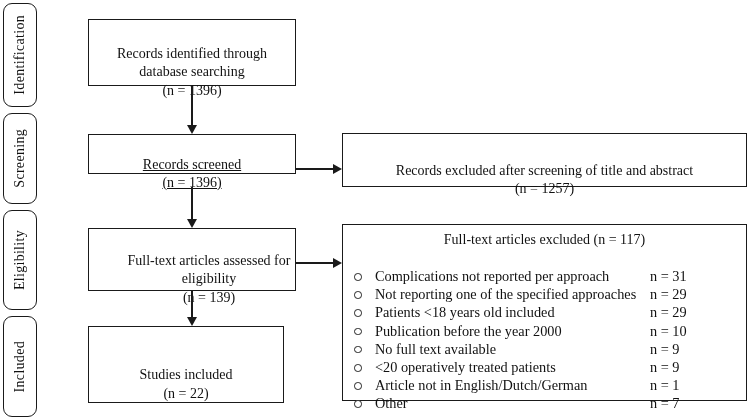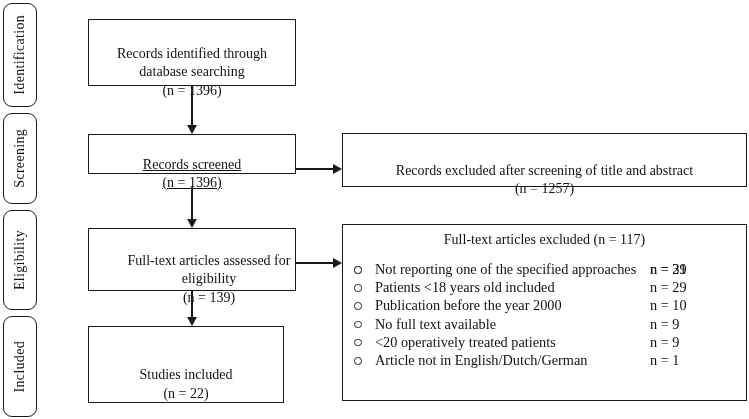--- a/index.html
+++ b/index.html
@@ -64,21 +64,21 @@
     left: 342px; top: 224px; width: 405px; height: 177px;
     box-sizing: border-box;
     border: 1.4px solid #1a1a1a;
     background: #ffffff;
     padding: 5px 8px 4px 8px;
   }
   .excl-title {
     text-align: center;
     font-size: 14px;
     line-height: 19px;
-    margin-bottom: 11px;
+    margin-bottom: 18px;
   }
   .reason-row {
     position: relative;
     padding-left: 24px;
     font-size: 14.3px;
     line-height: 18.2px;
   }
   .reason-bullet {
     position: absolute;
     left: 3px;
@@ -151,20 +151,21 @@
   <div class="fbox" id="box-excluded-screening">
     <div class="txt">Records excluded after screening of title and abstract
 (n = 1257)</div>
   </div>
 
   <div id="box-excluded-fulltext">
     <div class="excl-title">Full-text articles excluded (n = 117)</div>
 
     <div class="reason-row">
       <span class="reason-bullet"></span>
+      <span>Complications not reported per approach</span>
       <span class="reason-count">n = 31</span>
     </div>
     <div class="reason-row">
       <span class="reason-bullet"></span>
       <span>Not reporting one of the specified approaches</span>
       <span class="reason-count">n = 29</span>
     </div>
     <div class="reason-row">
       <span class="reason-bullet"></span>
       <span>Patients &lt;18 years old included</span>
@@ -183,20 +184,25 @@
     <div class="reason-row">
       <span class="reason-bullet"></span>
       <span>&lt;20 operatively treated patients</span>
       <span class="reason-count">n = 9</span>
     </div>
     <div class="reason-row">
       <span class="reason-bullet"></span>
       <span>Article not in English/Dutch/German</span>
       <span class="reason-count">n = 1</span>
     </div>
+    <div class="reason-row">
+      <span class="reason-bullet"></span>
+      <span>Other</span>
+      <span class="reason-count">n = 7</span>
+    </div>
   </div>
 
   <div class="vline" style="left:191.2px; top:86px; height:40px;"></div>
   <div class="head-down" style="left:187px; top:125px;"></div>
 
   <div class="vline" style="left:191.2px; top:187px; height:33px;"></div>
   <div class="head-down" style="left:187px; top:219px;"></div>
 
   <div class="vline" style="left:191.2px; top:291px; height:27px;"></div>
   <div class="head-down" style="left:187px; top:317px;"></div>

